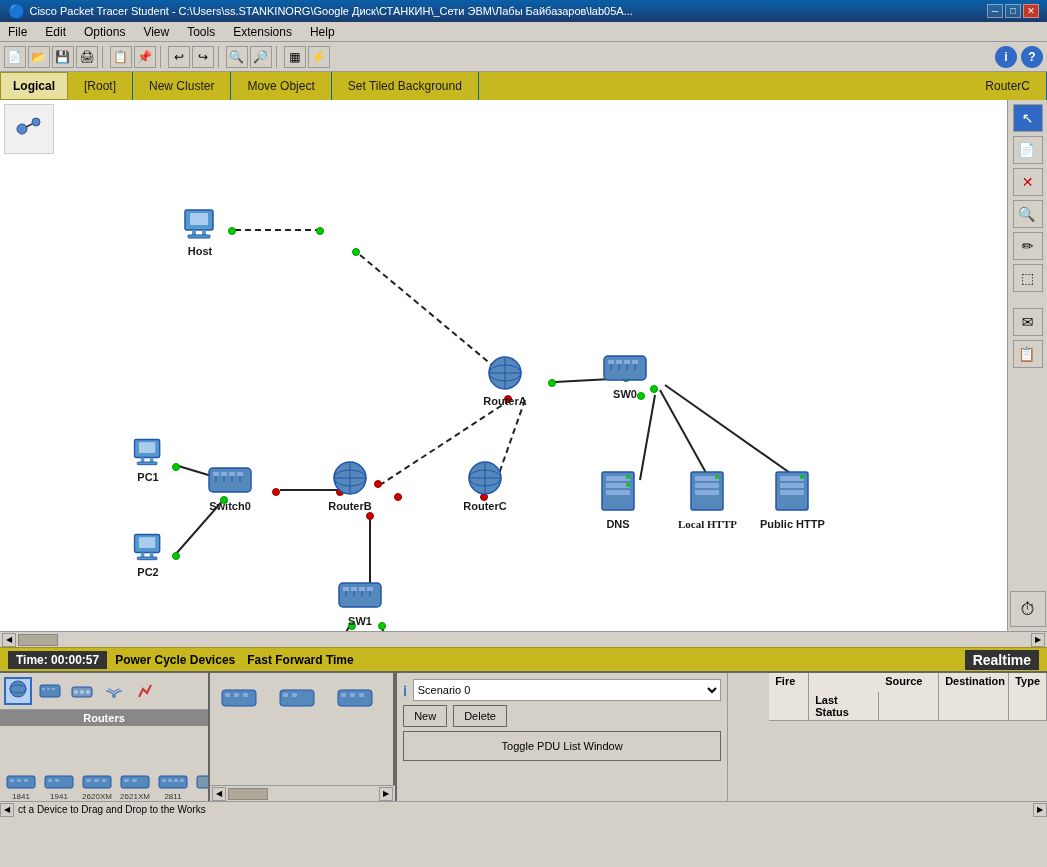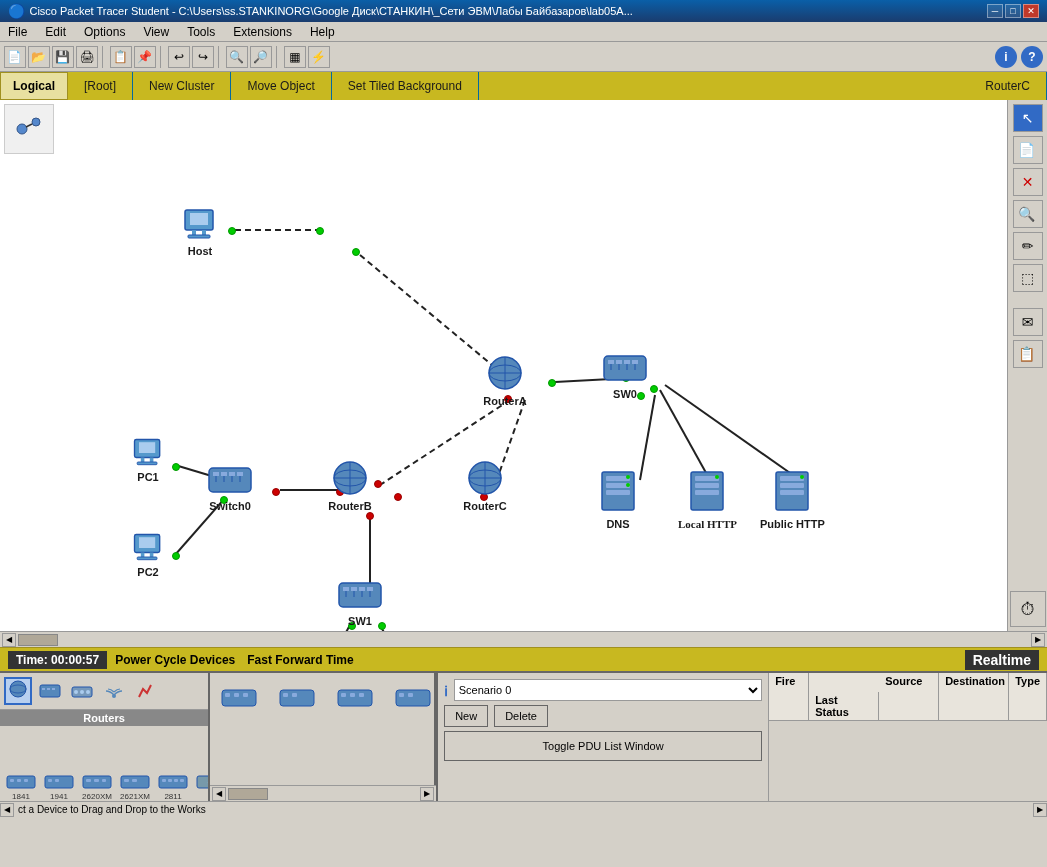--- a/index.html
+++ b/index.html
@@ -210,20 +210,21 @@
       width: 100%; padding: 8px;
       background: #d4d0c8; border: 1px solid #666;
       cursor: pointer; font-size: 11px; text-align: center;
     }
 
     
     .event-list-panel {
       flex: 1;
       border-left: 1px solid #999;
       font-size: 11px;
+      padding-left: 41px;
     }
     .event-list-header {
       display: flex; background: #e8e4dc;
       border-bottom: 1px solid #999;
       font-weight: bold;
     }
     .event-col { padding: 2px 6px; border-right: 1px solid #999; }
     .event-col.fire { width: 40px; }
     .event-col.last-status { width: 70px; margin-top: 19px; }
     .event-col.source { width: 60px; }

